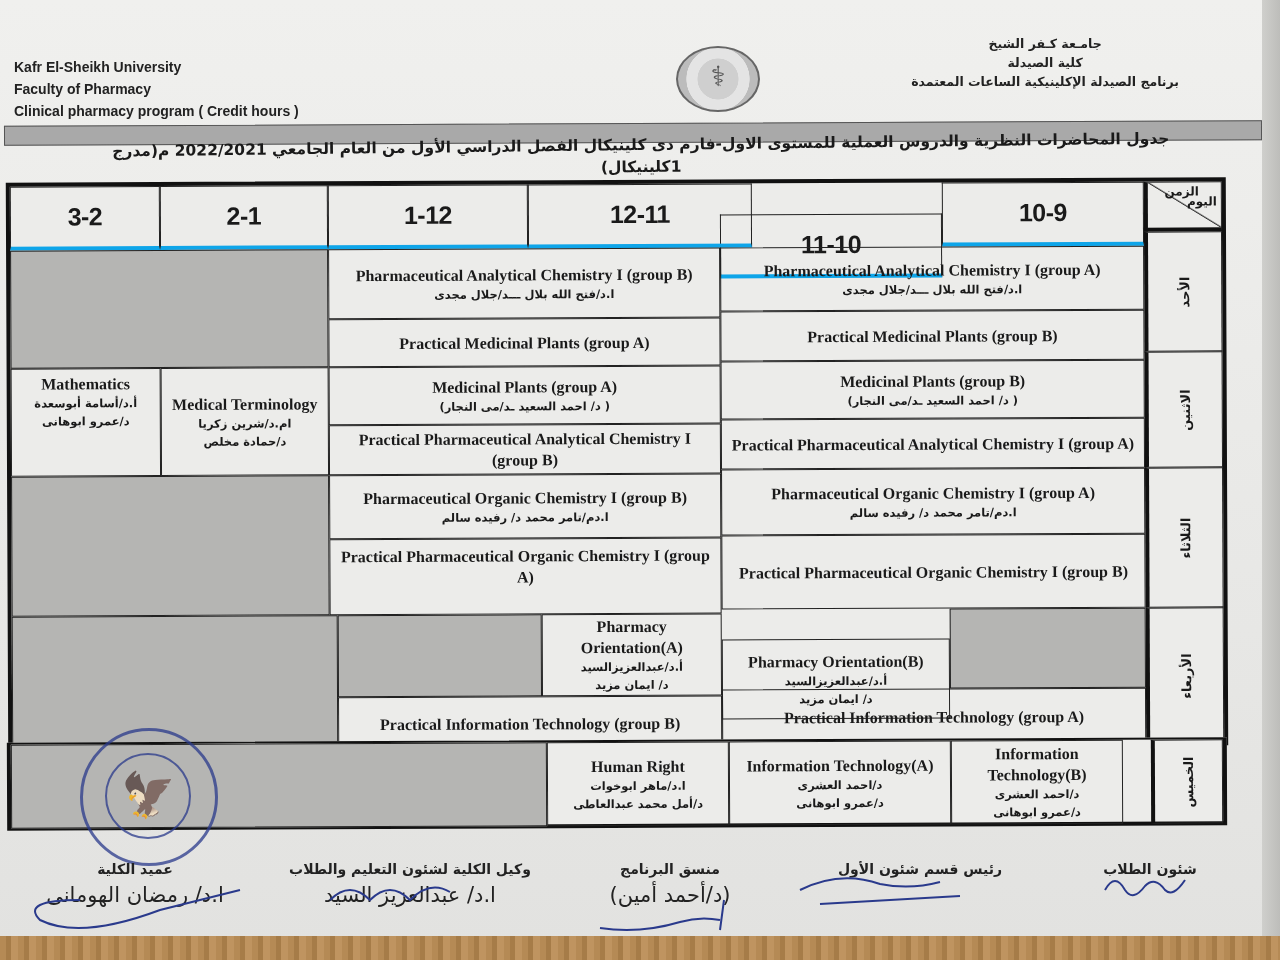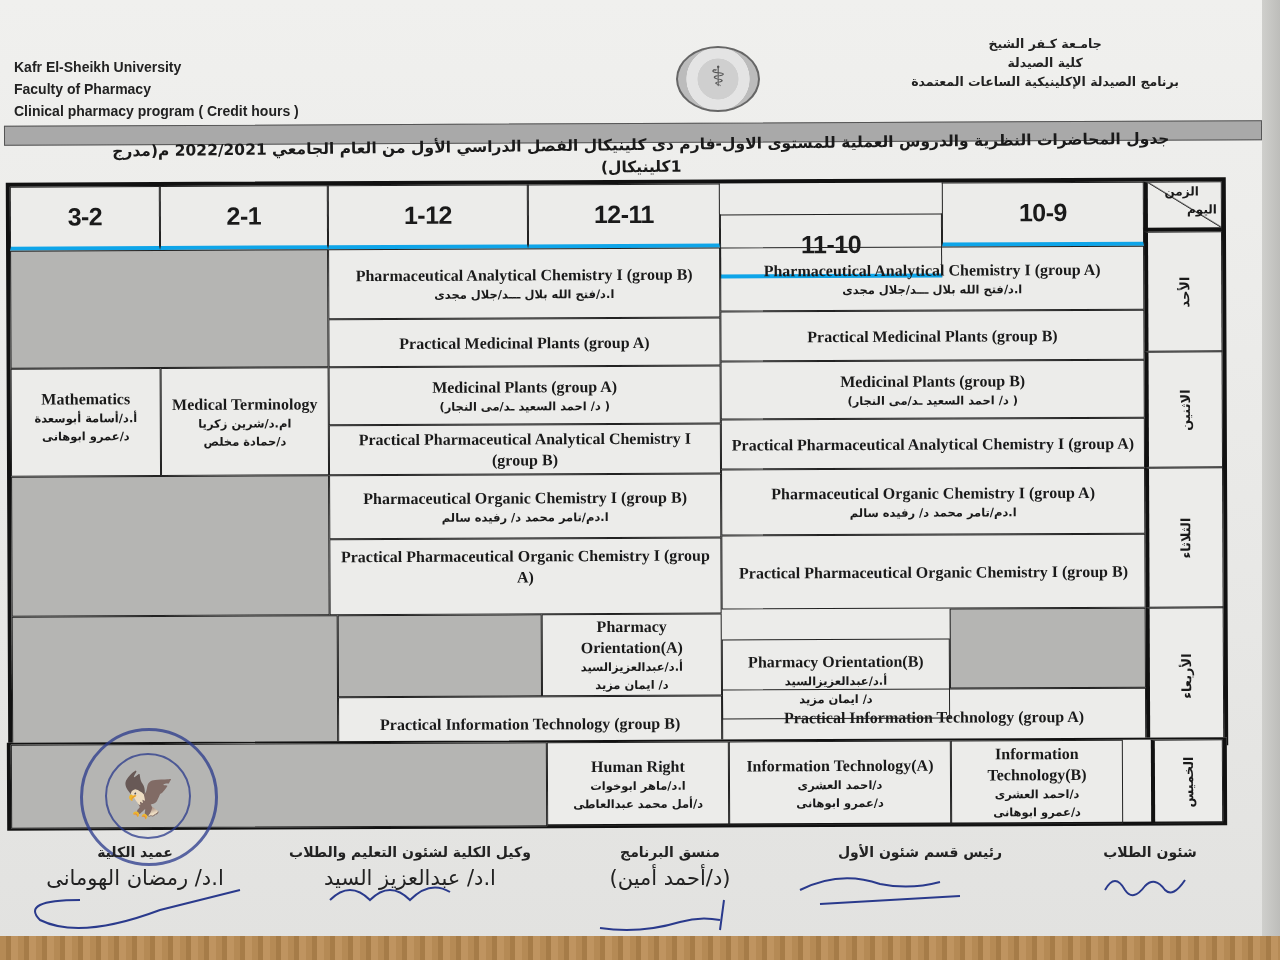--- a/index.html
+++ b/index.html
@@ -36,23 +36,23 @@
   }
   .cell { position:absolute; box-sizing:border-box; border:1.5px solid #222; display:flex; flex-direction:column; align-items:center; justify-content:center; text-align:center; font-weight:bold; font-size:16px; line-height:21px; padding:0 6px; }
   .cell.head { font-size:25px; font-family:Liberation Sans, sans-serif; letter-spacing:-0.5px; border-bottom:4px solid #0ea5e9; }
   .cell.gray { background:#b5b5b3; }
   .cell.day { border-left:4px solid #111; }
   .cell.day span { transform:rotate(-90deg); white-space:nowrap; font-family:"DejaVu Sans",sans-serif; font-size:13px; }
   .ar { direction:rtl; font-family:"DejaVu Sans",sans-serif; font-size:11.5px; line-height:18px; font-weight:bold; }
   .corner { position:absolute; box-sizing:border-box; border:1.5px solid #222; border-bottom:4px solid #111; border-left:4px solid #111;
     background:linear-gradient(to top right, transparent 49%, #333 50%, transparent 52%); font-family:"DejaVu Sans",sans-serif; font-size:12px; font-weight:bold; direction:rtl; }
   .corner .t1 { position:absolute; right:22px; top:2px; }
-  .corner .t2 { position:absolute; right:4px; top:20px; }
-
-  .sig { position:absolute; direction:rtl; text-align:center; font-family:"DejaVu Sans",sans-serif; font-weight:bold; color:#222; }
+  .corner .t2 { position:absolute; right:4px; top:12px; }
+
+  .sig { position:absolute; direction:rtl; text-align:center; font-family:"DejaVu Sans",sans-serif; font-weight:bold; color:#222;margin-top:17px; }
   .sig .role { font-size:14px; line-height:24px; }
   .sig .name { font-size:21px; font-weight:normal; line-height:28px; }
   .scribble { position:absolute; }
   .seal { position:absolute; left:80px; top:728px; width:132px; height:132px; border-radius:50%; border:3px solid #2a3a8c; opacity:0.75; }
   .seal::after { content:""; position:absolute; left:22px; top:22px; width:82px; height:82px; border-radius:50%; border:2px solid #2a3a8c; }
   .seal span { position:absolute; left:0; right:0; top:38px; text-align:center; font-size:44px; color:#2a3a8c; }
 </style>
 </head>
 <body>
 
@@ -79,21 +79,21 @@
   <div class="title">جدول المحاضرات النظرية والدروس العملية للمستوى الاول-فارم دى كلينيكال الفصل الدراسي الأول من العام الجامعي 2022/2021 م(مدرج 1كلينيكال)</div>
 
   <div class="grid">
 
     <div class="corner" style="left:1134px;top:0;width:78px;height:50px;">
       <span class="t1">الزمن</span>
       <span class="t2">اليوم</span>
     </div>
     <div class="cell head" style="left:932px;top:0;width:202px;height:64px;">10-9</div>
     <div class="cell head" style="left:710px;top:0;width:222px;height:64px;margin-top:31px;">11-10</div>
-    <div class="cell head" style="left:518px;top:0;width:192px;height:64px;">12-11</div>
+    <div class="cell head" style="left:518px;top:0;width:224px;height:64px;">12-11</div>
     <div class="cell head" style="left:318px;top:0;width:200px;height:64px;">1-12</div>
     <div class="cell head" style="left:150px;top:0;width:168px;height:64px;">2-1</div>
     <div class="cell head" style="left:0;top:0;width:150px;height:64px;">3-2</div>
 
     <div class="cell day" style="left:1134px;top:50px;width:78px;height:120px;">
         <span>الأحد</span>
       </div>
     <div class="cell day" style="left:1134px;top:170px;width:78px;height:116px;">
         <span>الاثنين</span>
       </div>
@@ -133,21 +133,21 @@
       <div class="ar">( د/ احمد السعيد ـد/مى النجار)</div>
     </div>
     <div class="cell" style="left:318px;top:240px;width:392px;height:50px;">
       <div>Practical Pharmaceutical Analytical Chemistry I (group B)</div>
     </div>
     <div class="cell" style="left:150px;top:182px;width:168px;height:108px;">
       <div>Medical Terminology</div>
       <div class="ar">ام.د/شرين زكريا</div>
       <div class="ar">د/حمادة مخلص</div>
     </div>
-    <div class="cell" style="left:0;top:182px;width:150px;height:108px;justify-content:flex-start;padding-top:19px;">
+    <div class="cell" style="left:0;top:182px;width:150px;height:108px;justify-content:flex-start;padding-top:4px;">
       <div>Mathematics</div>
       <div class="ar">أ.د/أسامة أبوسعدة</div>
       <div class="ar">د/عمرو ابوهانى</div>
     </div>
 
     <div class="cell" style="left:710px;top:286px;width:424px;height:66px;">
       <div>Pharmaceutical Organic Chemistry I (group A)</div>
       <div class="ar">ا.دم/تامر محمد د/ رفيده سالم</div>
     </div>
     <div class="cell" style="left:710px;top:352px;width:424px;height:74px;">

